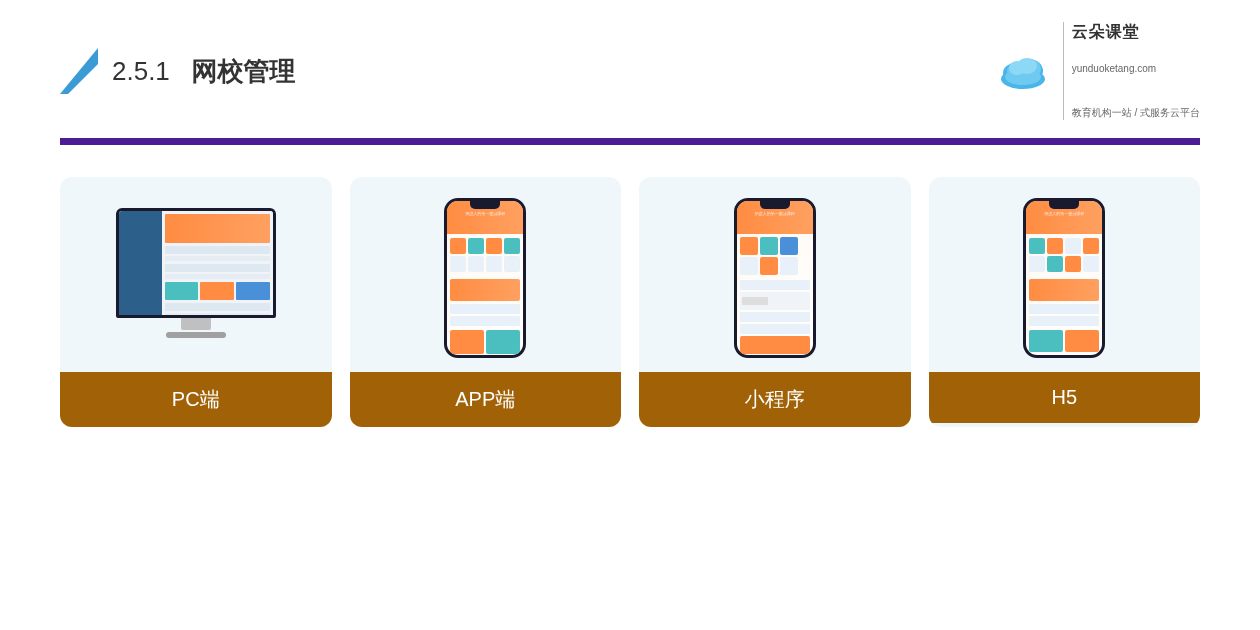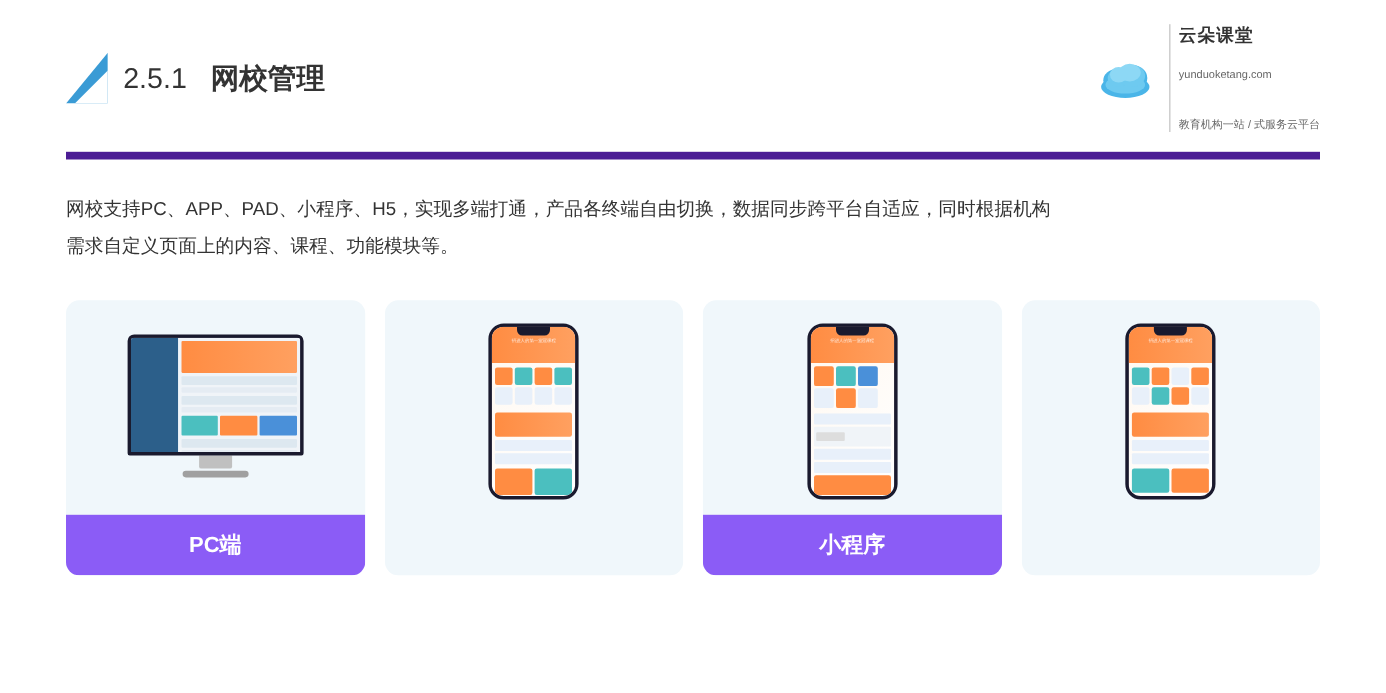--- a/index.html
+++ b/index.html
@@ -71,25 +71,25 @@
       width: 100%;
       padding: 20px 16px 14px;
       display: flex;
       align-items: center;
       justify-content: center;
       min-height: 195px;
     }
 
     .card-label {
       width: 100%;
-      background: #8b5cf6;
+      background: #a16207;
       color: #fff;
       text-align: center;
       font-size: 20px;
-      font-weight: 700;
+      font-weight: 400;
       padding: 14px 0;
     }
 
     
     
     .pc-mockup {
       width: 160px;
       height: 140px;
       position: relative;
       display: flex;
@@ -340,24 +340,20 @@
       <div style="display:flex; flex-direction:column; border-left:1px solid #bbb; padding-left:8px;gap:20px;">
         <span style="font-size:16px; color:#333; font-weight:600; letter-spacing:1px;">云朵课堂</span>
         <span style="font-size:10px; color:#666;">yunduoketang.com</span>
         <span style="font-size:10px; color:#666; white-space:nowrap;margin-top:12px;">
           <span>教育机构一站</span><span> / </span><span>式服务云平台</span>
         </span>
       </div>
     </div>
   </div>
 
-  <div class="description">
-    <div>网校支持PC、APP、PAD、小程序、H5，实现多端打通，产品各终端自由切换，数据同步跨平台自适应，同时根据机构</div>
-    <div>需求自定义页面上的内容、课程、功能模块等。</div>
-  </div>
 
   <div class="cards-container">
 
     <div class="card">
       <div class="card-image-area">
 
         <div class="pc-mockup">
           <div class="monitor-frame">
             <div class="monitor-screen">
               <div class="screen-content-pc">
@@ -408,20 +404,21 @@
             <div style="margin:2px 3px; height:10px; background:#e8f0fa; border-radius:1px;"></div>
             <div style="margin:2px 3px; height:10px; background:#e8f0fa; border-radius:1px;"></div>
             <div style="display:grid; grid-template-columns:1fr 1fr; gap:2px; padding:2px 3px;">
               <div style="height:24px; background:#ff8c42; border-radius:2px;"></div>
               <div style="height:24px; background:#4bbfbf; border-radius:2px;"></div>
             </div>
 
           </div>
         </div>
       </div>
+      <div class="card-label">APP端</div>
     </div>
 
 
     <div class="card">
       <div class="card-image-area">
         <div class="phone-mockup">
           <div class="phone-notch"></div>
           <div class="phone-screen">
             <div class="phone-screen-top">
               <div style="padding: 10px 4px 3px; font-size:4px; color:rgba(255,255,255,0.8); text-align:center;">招进人的第一堂冠课程</div>
@@ -469,16 +466,17 @@
             <div style="margin:2px 3px; height:10px; background:#e8f0fa; border-radius:1px;"></div>
             <div style="margin:2px 3px; height:10px; background:#e8f0fa; border-radius:1px;"></div>
             <div style="display:grid; grid-template-columns:1fr 1fr; gap:2px; padding:2px 3px;">
               <div style="height:22px; background:#4bbfbf; border-radius:2px;"></div>
               <div style="height:22px; background:#ff8c42; border-radius:2px;"></div>
             </div>
 
           </div>
         </div>
       </div>
+      <div class="card-label">H5</div>
     </div>
 
   </div>
 </div>
 
 </body></html>

